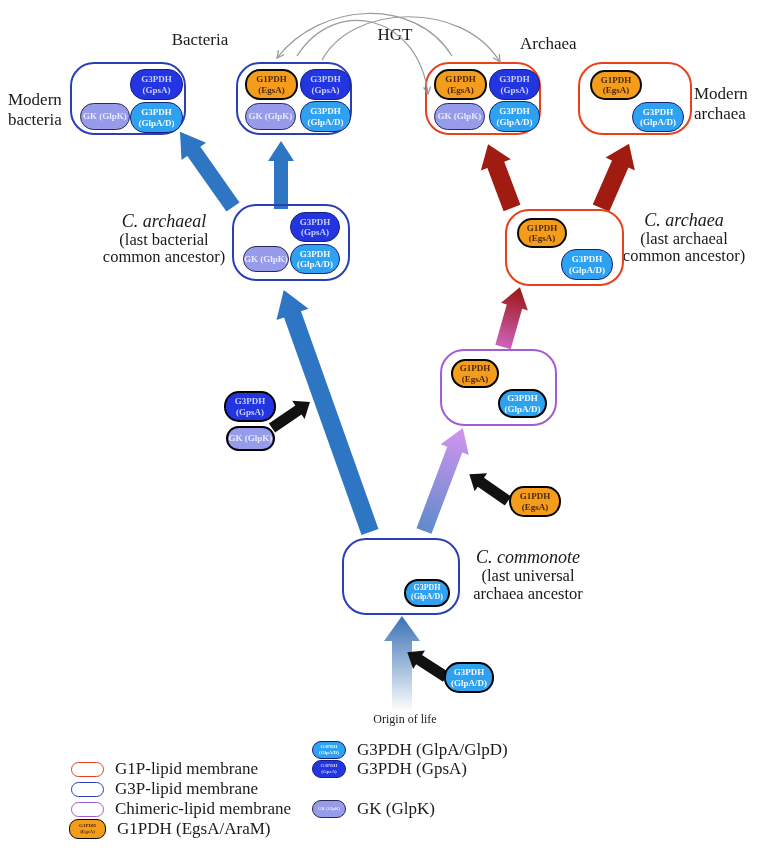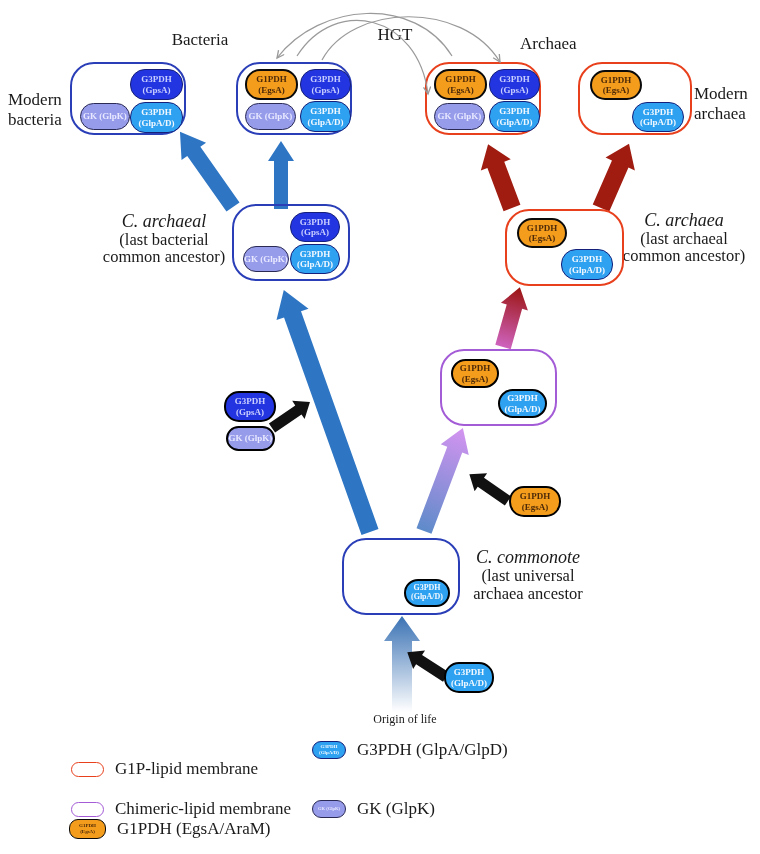--- a/index.html
+++ b/index.html
@@ -212,32 +212,43 @@
   </div>
   <div class="pill lblue bk" style="left:444px;top:662px;width:50px;height:31px">
     <span>G3PDH</span>
       <span>(GlpA/D)</span>
   </div>
 
   <div class="legend-row" style="left:71px;top:759px">
     <span class="swatch" style="border-color:#E8401C"></span>
     <span class="legend-label">G1P-lipid membrane</span>
   </div>
+  <div class="legend-row" style="left:71px;top:779px">
+    <span class="swatch" style="border-color:#2A3EB8"></span>
+    <span class="legend-label">G3P-lipid membrane</span>
+  </div>
   <div class="legend-row" style="left:71px;top:799px">
     <span class="swatch" style="border-color:#A35BD6"></span>
     <span class="legend-label">Chimeric-lipid membrane</span>
   </div>
   <div class="legend-row" style="left:69px;top:819px">
     <span class="pill-mini orange" style="width:37px;height:20px;border-width:1.5px">
       <span>G1PDH</span>
         <span>(EgsA)</span>
     </span>
     <span class="legend-label">G1PDH (EgsA/AraM)</span>
   </div>
 
+  <div class="legend-row" style="left:312px;top:759px">
+    <span class="pill-mini dblue">
+      <span>G3PDH</span>
+        <span>(GpsA)</span>
+    </span>
+    <span class="legend-label">G3PDH (GpsA)</span>
+  </div>
   <div class="legend-row" style="left:312px;top:740px">
     <span class="pill-mini lblue">
       <span>G3PDH</span>
         <span>(GlpA/D)</span>
     </span>
     <span class="legend-label">G3PDH (GlpA/GlpD)</span>
   </div>
   <div class="legend-row" style="left:312px;top:799px">
     <span class="pill-mini lpurple" style="font-size:4.5px">
       <span>GK (GlpK)</span>

